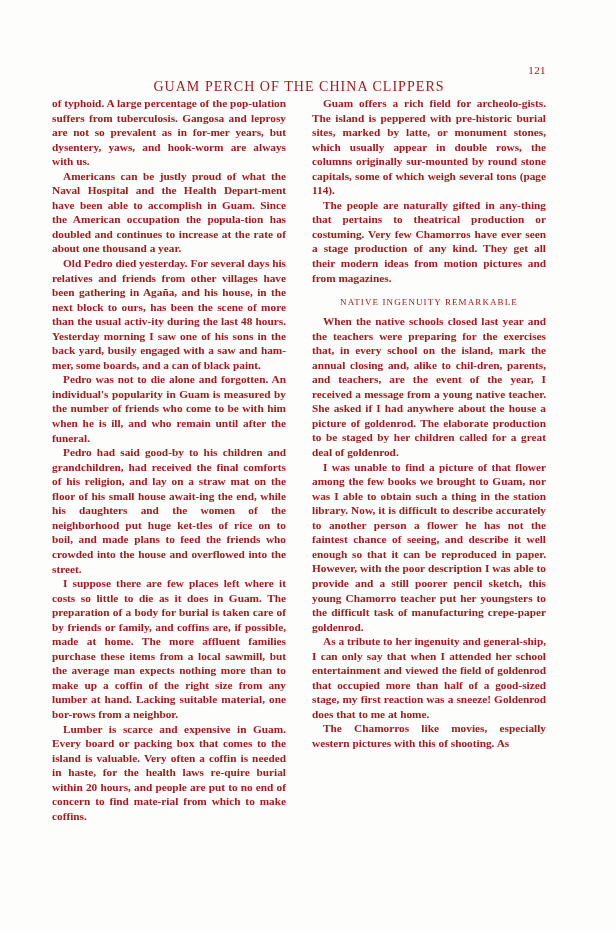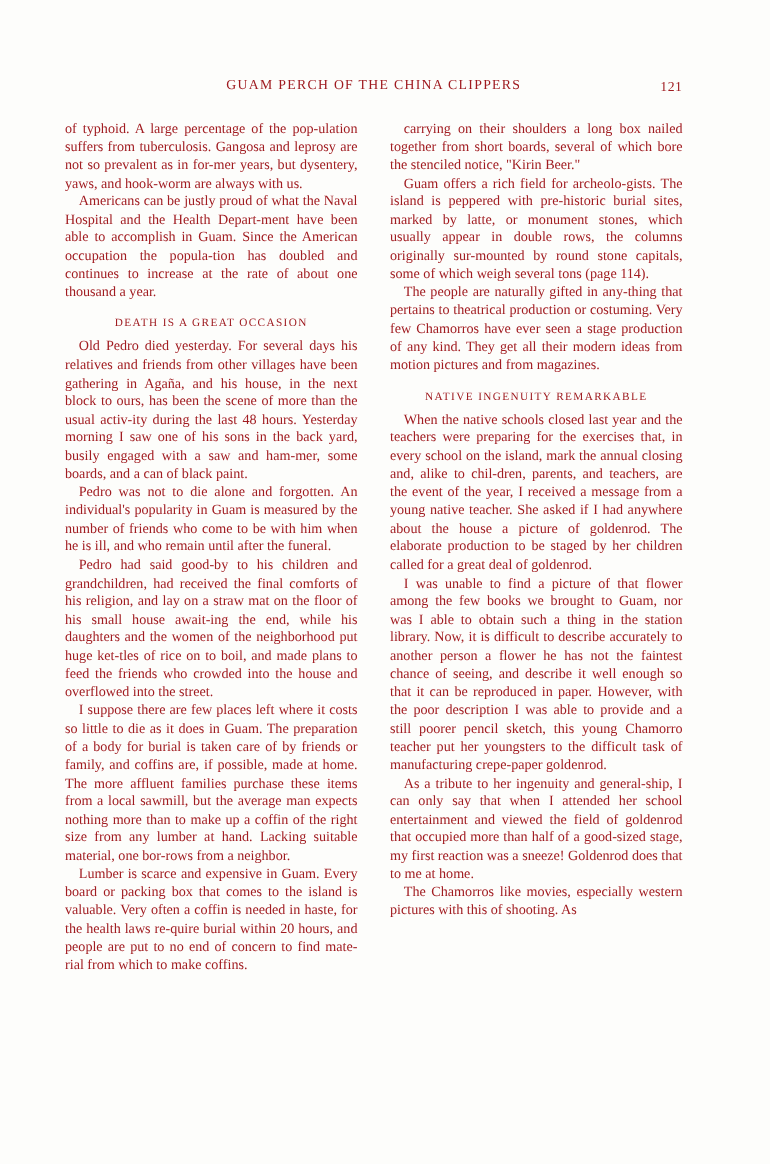--- a/index.html
+++ b/index.html
@@ -29,26 +29,27 @@
   }
   .running-head {
     display: flex;
     align-items: baseline;
     justify-content: center;
     position: relative;
     height: 14px;
     margin-bottom: 20px;
   }
   .running-head .rh-title {
-    font-size: 11px;
+    font-size: 14px;
     letter-spacing: 1.05px;
     color: #9f1b20;
     font-variant: small-caps;
     text-transform: uppercase;
     white-space: nowrap;
+    margin-top: 17px;
   }
   .running-head .rh-folio {
     position: absolute;
     right: 0;
     bottom: 0;
     font-size: 11px;
     color: #9f1b20;
     letter-spacing: 0.4px;
     margin-left: 40px;
   }
@@ -62,20 +63,21 @@
   }
   p.para {
     margin: 0;
     font-size: 11.3px;
     line-height: 14.55px;
     text-align: justify;
     text-justify: inter-word;
     color: #a11c21;
     text-indent: 11px;
     hyphens: manual;
+    font-weight: bold;
   }
   p.para.noindent {
     text-indent: 0;
   }
   h2.subhead {
     margin: 12px 0 7px 0;
     font-size: 9px;
     letter-spacing: 1.1px;
     text-align: center;
     font-weight: normal;
@@ -96,31 +98,29 @@
       <span class="rh-title">GUAM  PERCH OF THE CHINA CLIPPERS</span>
       <span class="rh-folio">121</span>
     </div>
 
     <div class="columns">
 
       <div class="col">
         <p class="para noindent">of typhoid. A large percentage of the pop-ulation suffers from tuberculosis. Gangosa and leprosy are not so prevalent as in for-mer years, but dysentery, yaws, and hook-worm are always with us.</p>
         <p class="para spacer-top">Americans can be justly proud of what the Naval Hospital and the Health Depart-ment have been able to accomplish in Guam. Since the American occupation the popula-tion has doubled and continues to increase at the rate of about one thousand a year.</p>
 
-        <h2 class="subhead">DEATH IS A GREAT OCCASION</h2>
 
         <p class="para">Old Pedro died yesterday. For several days his relatives and friends from other villages have been gathering in Agaña, and his house, in the next block to ours, has been the scene of more than the usual activ-ity during the last 48 hours. Yesterday morning I saw one of his sons in the back yard, busily engaged with a saw and ham-mer, some boards, and a can of black paint.</p>
         <p class="para">Pedro was not to die alone and forgotten. An individual's popularity in Guam is measured by the number of friends who come to be with him when he is ill, and who remain until after the funeral.</p>
         <p class="para">Pedro had said good-by to his children and grandchildren, had received the final comforts of his religion, and lay on a straw mat on the floor of his small house await-ing the end, while his daughters and the women of the neighborhood put huge ket-tles of rice on to boil, and made plans to feed the friends who crowded into the house and overflowed into the street.</p>
         <p class="para">I suppose there are few places left where it costs so little to die as it does in Guam. The preparation of a body for burial is taken care of by friends or family, and coffins are, if possible, made at home. The more affluent families purchase these items from a local sawmill, but the average man expects nothing more than to make up a coffin of the right size from any lumber at hand. Lacking suitable material, one bor-rows from a neighbor.</p>
         <p class="para">Lumber is scarce and expensive in Guam. Every board or packing box that comes to the island is valuable. Very often a coffin is needed in haste, for the health laws re-quire burial within 20 hours, and people are put to no end of concern to find mate-rial from which to make coffins.</p>
       </div>
 
       <div class="col">
-        <p class="para">carrying on their shoulders a long box nailed together from short boards, several of which bore the stenciled notice, "Kirin Beer."</p>
         <p class="para">Guam offers a rich field for archeolo-gists. The island is peppered with pre-historic burial sites, marked by latte, or monument stones, which usually appear in double rows, the columns originally sur-mounted by round stone capitals, some of which weigh several tons (page 114).</p>
         <p class="para">The people are naturally gifted in any-thing that pertains to theatrical production or costuming. Very few Chamorros have ever seen a stage production of any kind. They get all their modern ideas from motion pictures and from magazines.</p>
 
         <h2 class="subhead">NATIVE INGENUITY REMARKABLE</h2>
 
         <p class="para">When the native schools closed last year and the teachers were preparing for the exercises that, in every school on the island, mark the annual closing and, alike to chil-dren, parents, and teachers, are the event of the year, I received a message from a young native teacher. She asked if I had anywhere about the house a picture of goldenrod. The elaborate production to be staged by her children called for a great deal of goldenrod.</p>
         <p class="para">I was unable to find a picture of that flower among the few books we brought to Guam, nor was I able to obtain such a thing in the station library. Now, it is difficult to describe accurately to another person a flower he has not the faintest chance of seeing, and describe it well enough so that it can be reproduced in paper. However, with the poor description I was able to provide and a still poorer pencil sketch, this young Chamorro teacher put her youngsters to the difficult task of manufacturing crepe-paper goldenrod.</p>
         <p class="para">As a tribute to her ingenuity and general-ship, I can only say that when I attended her school entertainment and viewed the field of goldenrod that occupied more than half of a good-sized stage, my first reaction was a sneeze! Goldenrod does that to me at home.</p>
         <p class="para">The Chamorros like movies, especially western pictures with this of shooting. As</p>
       </div>

